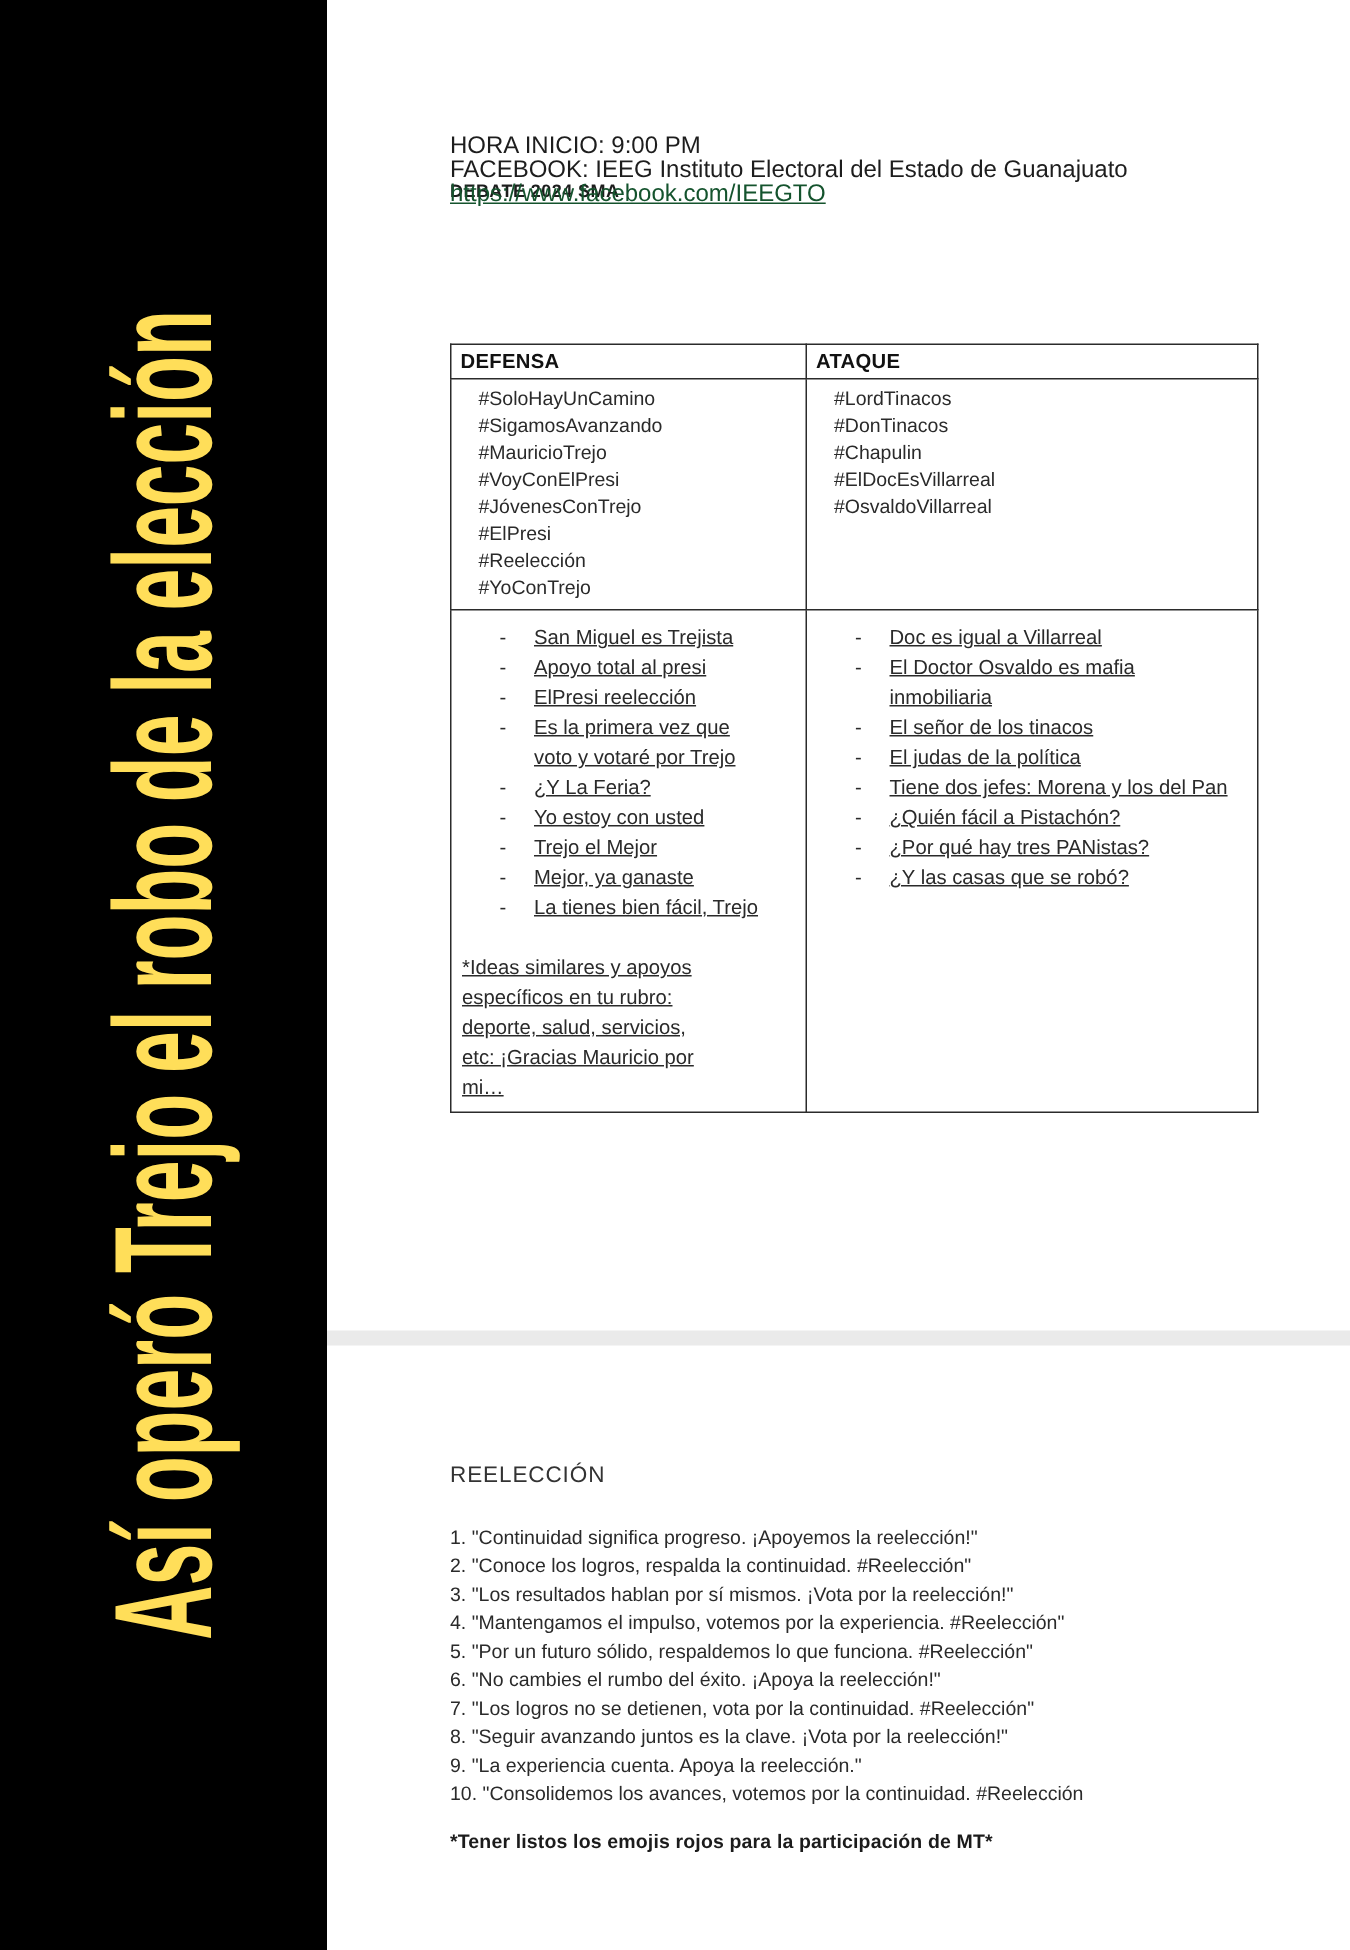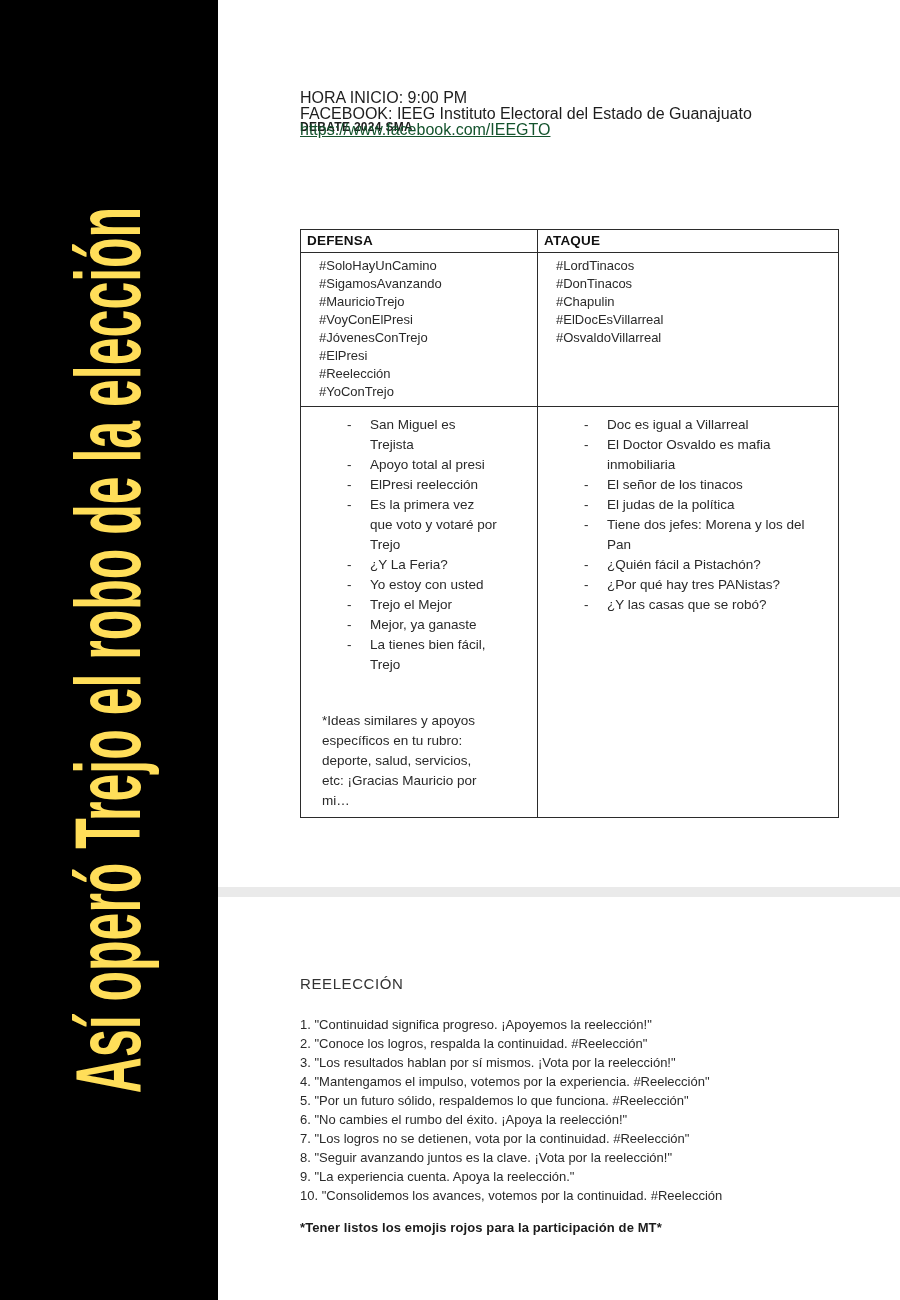--- a/index.html
+++ b/index.html
@@ -76,36 +76,36 @@
     text-align: left;
   }
   .debate-table col.c1 { width: 237px; }
   .debate-table col.c2 { width: 301px; }
   .debate-table th {
     font-size: 13.5px; font-weight: 700;
     padding: 3px 6px 4px; letter-spacing: 0.2px; color: #111; margin-top: 36px;
   }
   .hash-cell { padding: 4px 18px 5px; }
   .hash-cell > div { line-height: 18px; white-space: nowrap; }
-  .bullet-cell { padding: 8px 21px 6px; }
+  .bullet-cell { padding: 8px 7px 6px; text-decoration: underline; }
   .bullet-list { list-style: none; margin: 0; padding-left: 19px; }
   .bullet-list li {
     position: relative;
     line-height: 20px;
     font-size: 13.5px;
     padding-left: 29px;
   }
   .c1-list li { padding-right: 16px; }
   .c2-list li { padding-right: 8px; }
   .bullet-list li::before {
     content: "-";
     position: absolute; left: 6px; top: 0;
   }
   .cell-note {
-    margin-top: 36px;
+    margin-top: 20px;
     max-width: 172px;
     font-size: 13.5px; line-height: 20px;
   }
 
   
   .reeleccion-heading {
     position: absolute; left: 300px; top: 975px;
     font-size: 15px; letter-spacing: 0.6px; color: #333;
   }
   .reeleccion-list {

